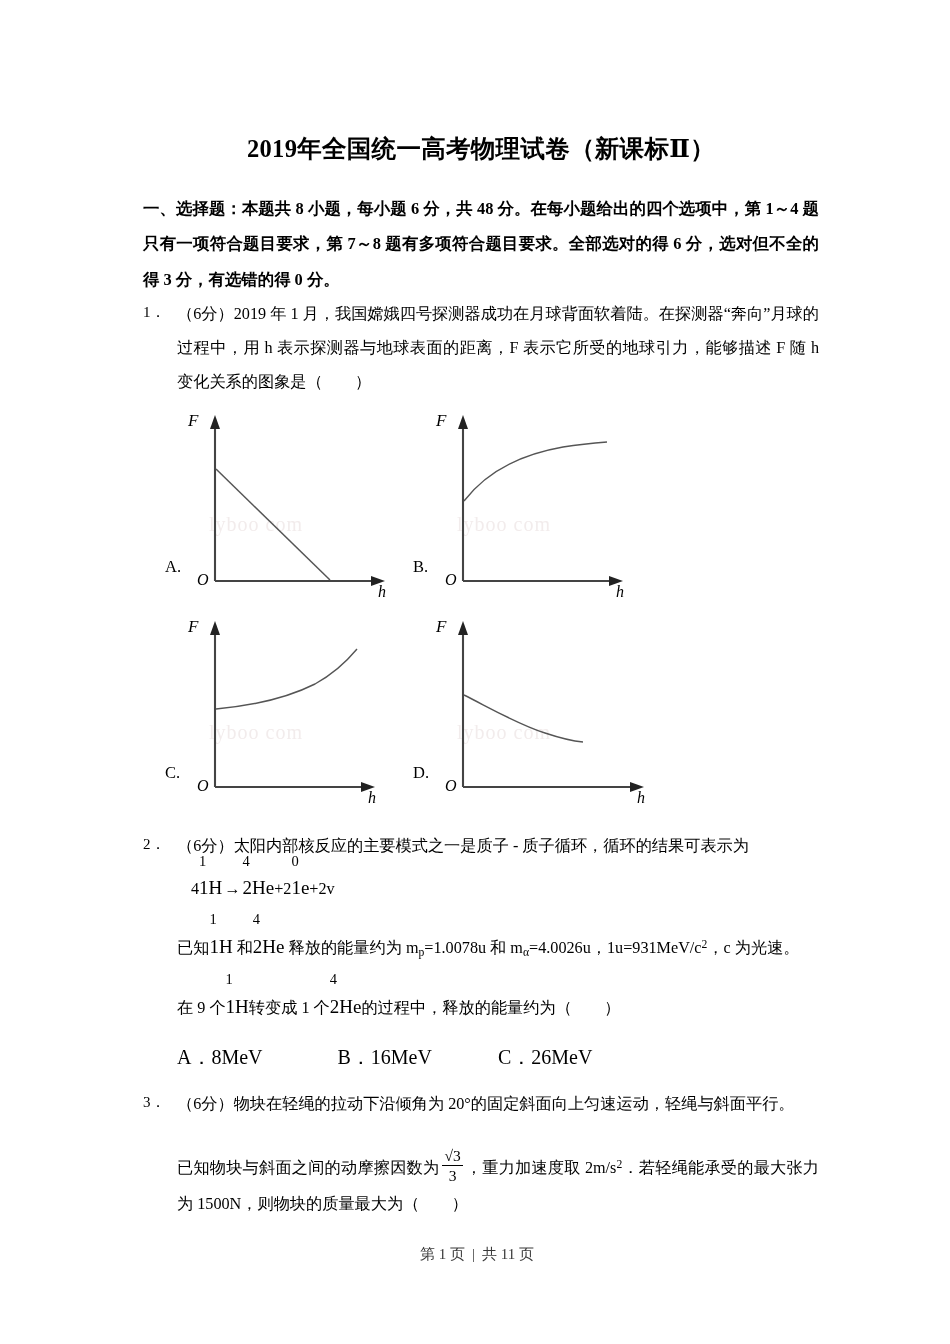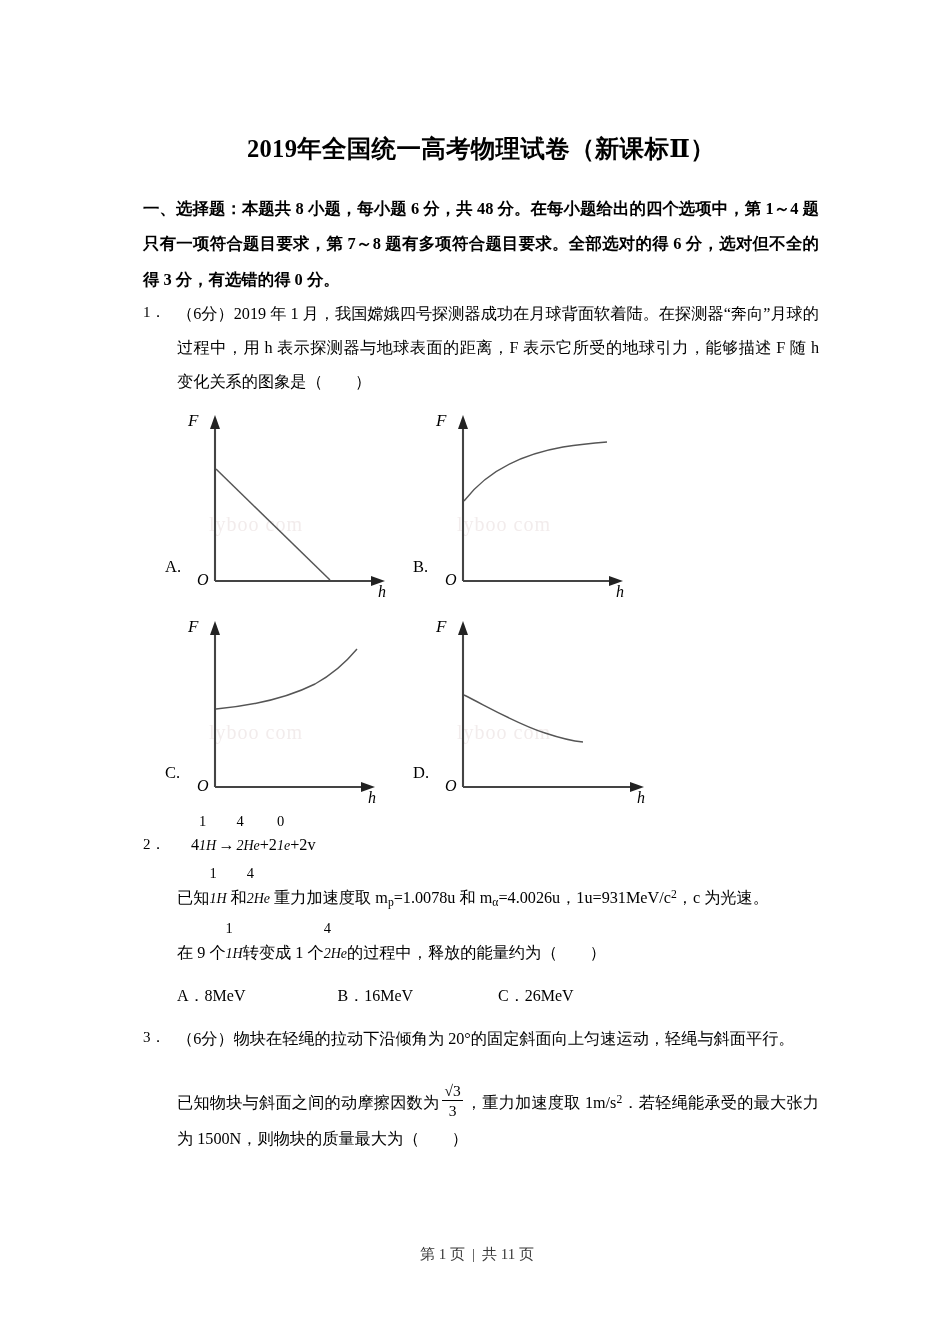--- a/index.html
+++ b/index.html
@@ -91,22 +91,21 @@
     white-space: nowrap;
   }
   .nuclide .mass {
     position: absolute;
     left: 0;
     top: -15px;
     font-size: 14.5px;
     line-height: 1;
   }
   .nuclide .sym {
-    font-size: 14px;
-    font-style: italic;
+    font-size: 19px;
   }
 
   .nuc-eq {
     font-size: 16.2px;
     line-height: 2.0;
     padding-left: 14px;
     margin-top: 6px;
   }
   .nuc-eq .arrow { padding: 0 2px; }
 
@@ -129,21 +128,21 @@
     padding: 0 2px 1px 2px;
   }
   .frac .den {
     display: block;
     padding-top: 1px;
   }
 
   
   .options-row {
     display: flex;
-    font-size: 16px;
+    font-size: 20px;
     margin-top: 10px;
     line-height: 2.0;
   }
   .options-row .opt { width: 25%; }
 
   
   .graphs {
     position: relative;
     margin-top: 6px;
     margin-left: 18px;
@@ -283,29 +282,32 @@
         </div>
       </div>
     </div>
 
     <div class="question q2">
       <div class="q-num">
         <span>2．</span>
       </div>
       <div class="q-body">
 
+        <div class="plain-line">
+          <span>（6分）</span><span>太阳内部核反应的主要模式之一是质子 - 质子循环，循环的结果可表示为</span>
+        </div>
 
         <div class="nuc-eq">
           <span>4</span><span class="nuclide"><span class="mass">1</span><span class="sym">1H</span></span><span class="arrow">→</span><span class="nuclide"><span class="mass">4</span><span class="sym">2He</span></span><span>+2</span><span class="nuclide"><span class="mass">0</span><span class="sym">1e</span></span><span>+2v</span>
         </div>
 
         <div class="plain-line loose-line">
           <span>已知</span><span class="nuclide"><span class="mass">1</span><span class="sym">1H</span></span>
           <span>和</span><span class="nuclide"><span class="mass">4</span><span class="sym">2He</span></span>
-          <span>重力加速度取 m</span><sub>p</sub><span>=1.0078u 和 m</span><sub>α</sub><span>=4.0026u，1u=931MeV/c</span><sup>2</sup><span>，c 为光速。</span>
+          <span>释放的能量约为 m</span><sub>p</sub><span>=1.0078u 和 m</span><sub>α</sub><span>=4.0026u，1u=931MeV/c</span><sup>2</sup><span>，c 为光速。</span>
         </div>
 
         <div class="plain-line loose-line">
           <span>在 9 个</span><span class="nuclide"><span class="mass">1</span><span class="sym">1H</span></span><span>转变成 1 个</span><span class="nuclide"><span class="mass">4</span><span class="sym">2He</span></span><span>的过程中，释放的能量约为（　　）</span>
         </div>
 
         <div class="options-row">
           <span class="opt">A．8MeV</span>
           <span class="opt">B．16MeV</span>
           <span class="opt">C．26MeV</span>
@@ -315,21 +317,21 @@
 
     <div class="question q3">
       <div class="q-num">
         <span>3．</span>
       </div>
       <div class="q-body">
         <div class="plain-line">
           <span>（6分）</span><span>物块在轻绳的拉动下沿倾角为 20°的固定斜面向上匀速运动，轻绳与斜面平行。</span>
         </div>
         <div class="plain-line" style="margin-top:26px; line-height:2.25;">
-          <span>已知物块与斜面之间的动摩擦因数为</span><span class="frac"><span class="num">√3</span><span class="den">3</span></span><span>，重力加速度取 1m/s</span><sup>2</sup><span>．若轻绳能承受的最大张力为 1500N，则物块的质量最大为（　　）</span>
+          <span>已知物块与斜面之间的动摩擦因数为</span><span class="frac"><span class="num">√3</span><span class="den">3</span></span><span>，重力加速度取 2m/s</span><sup>2</sup><span>．若轻绳能承受的最大张力为 1500N，则物块的质量最大为（　　）</span>
         </div>
       </div>
     </div>
 
   </div>
 
   <div class="footer">
     <span>第 1 页</span><span class="sep">|</span><span>共 11 页</span>
   </div>
 </div>

